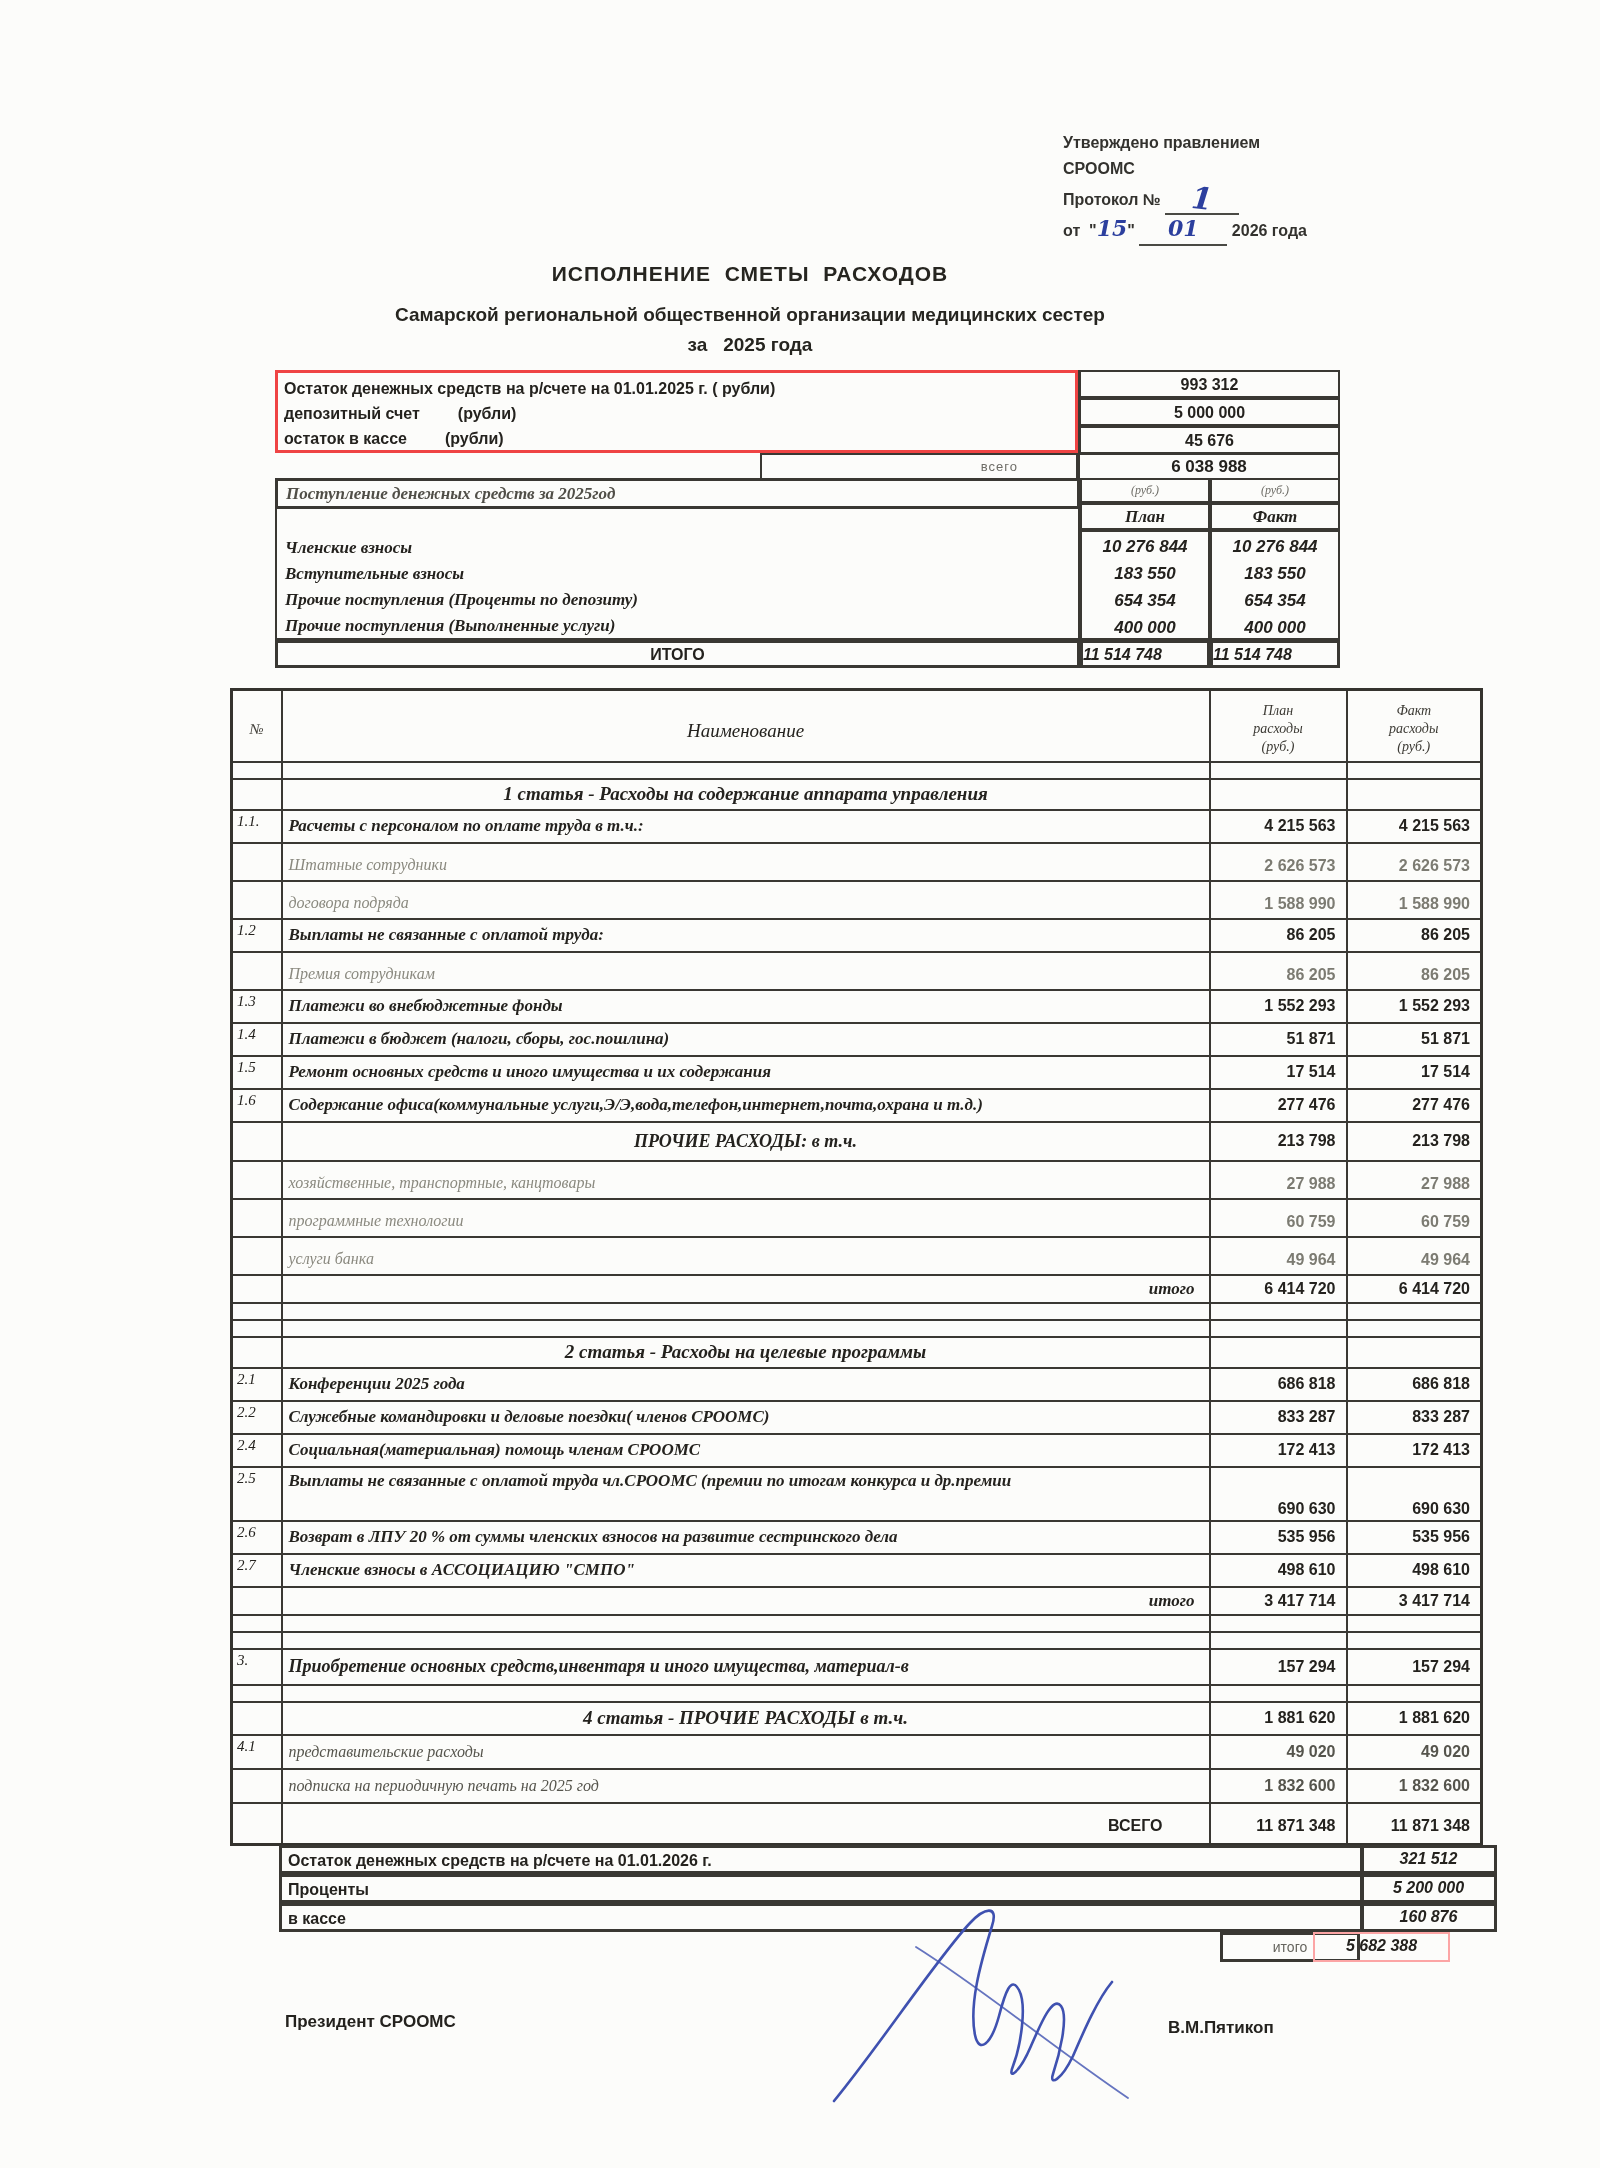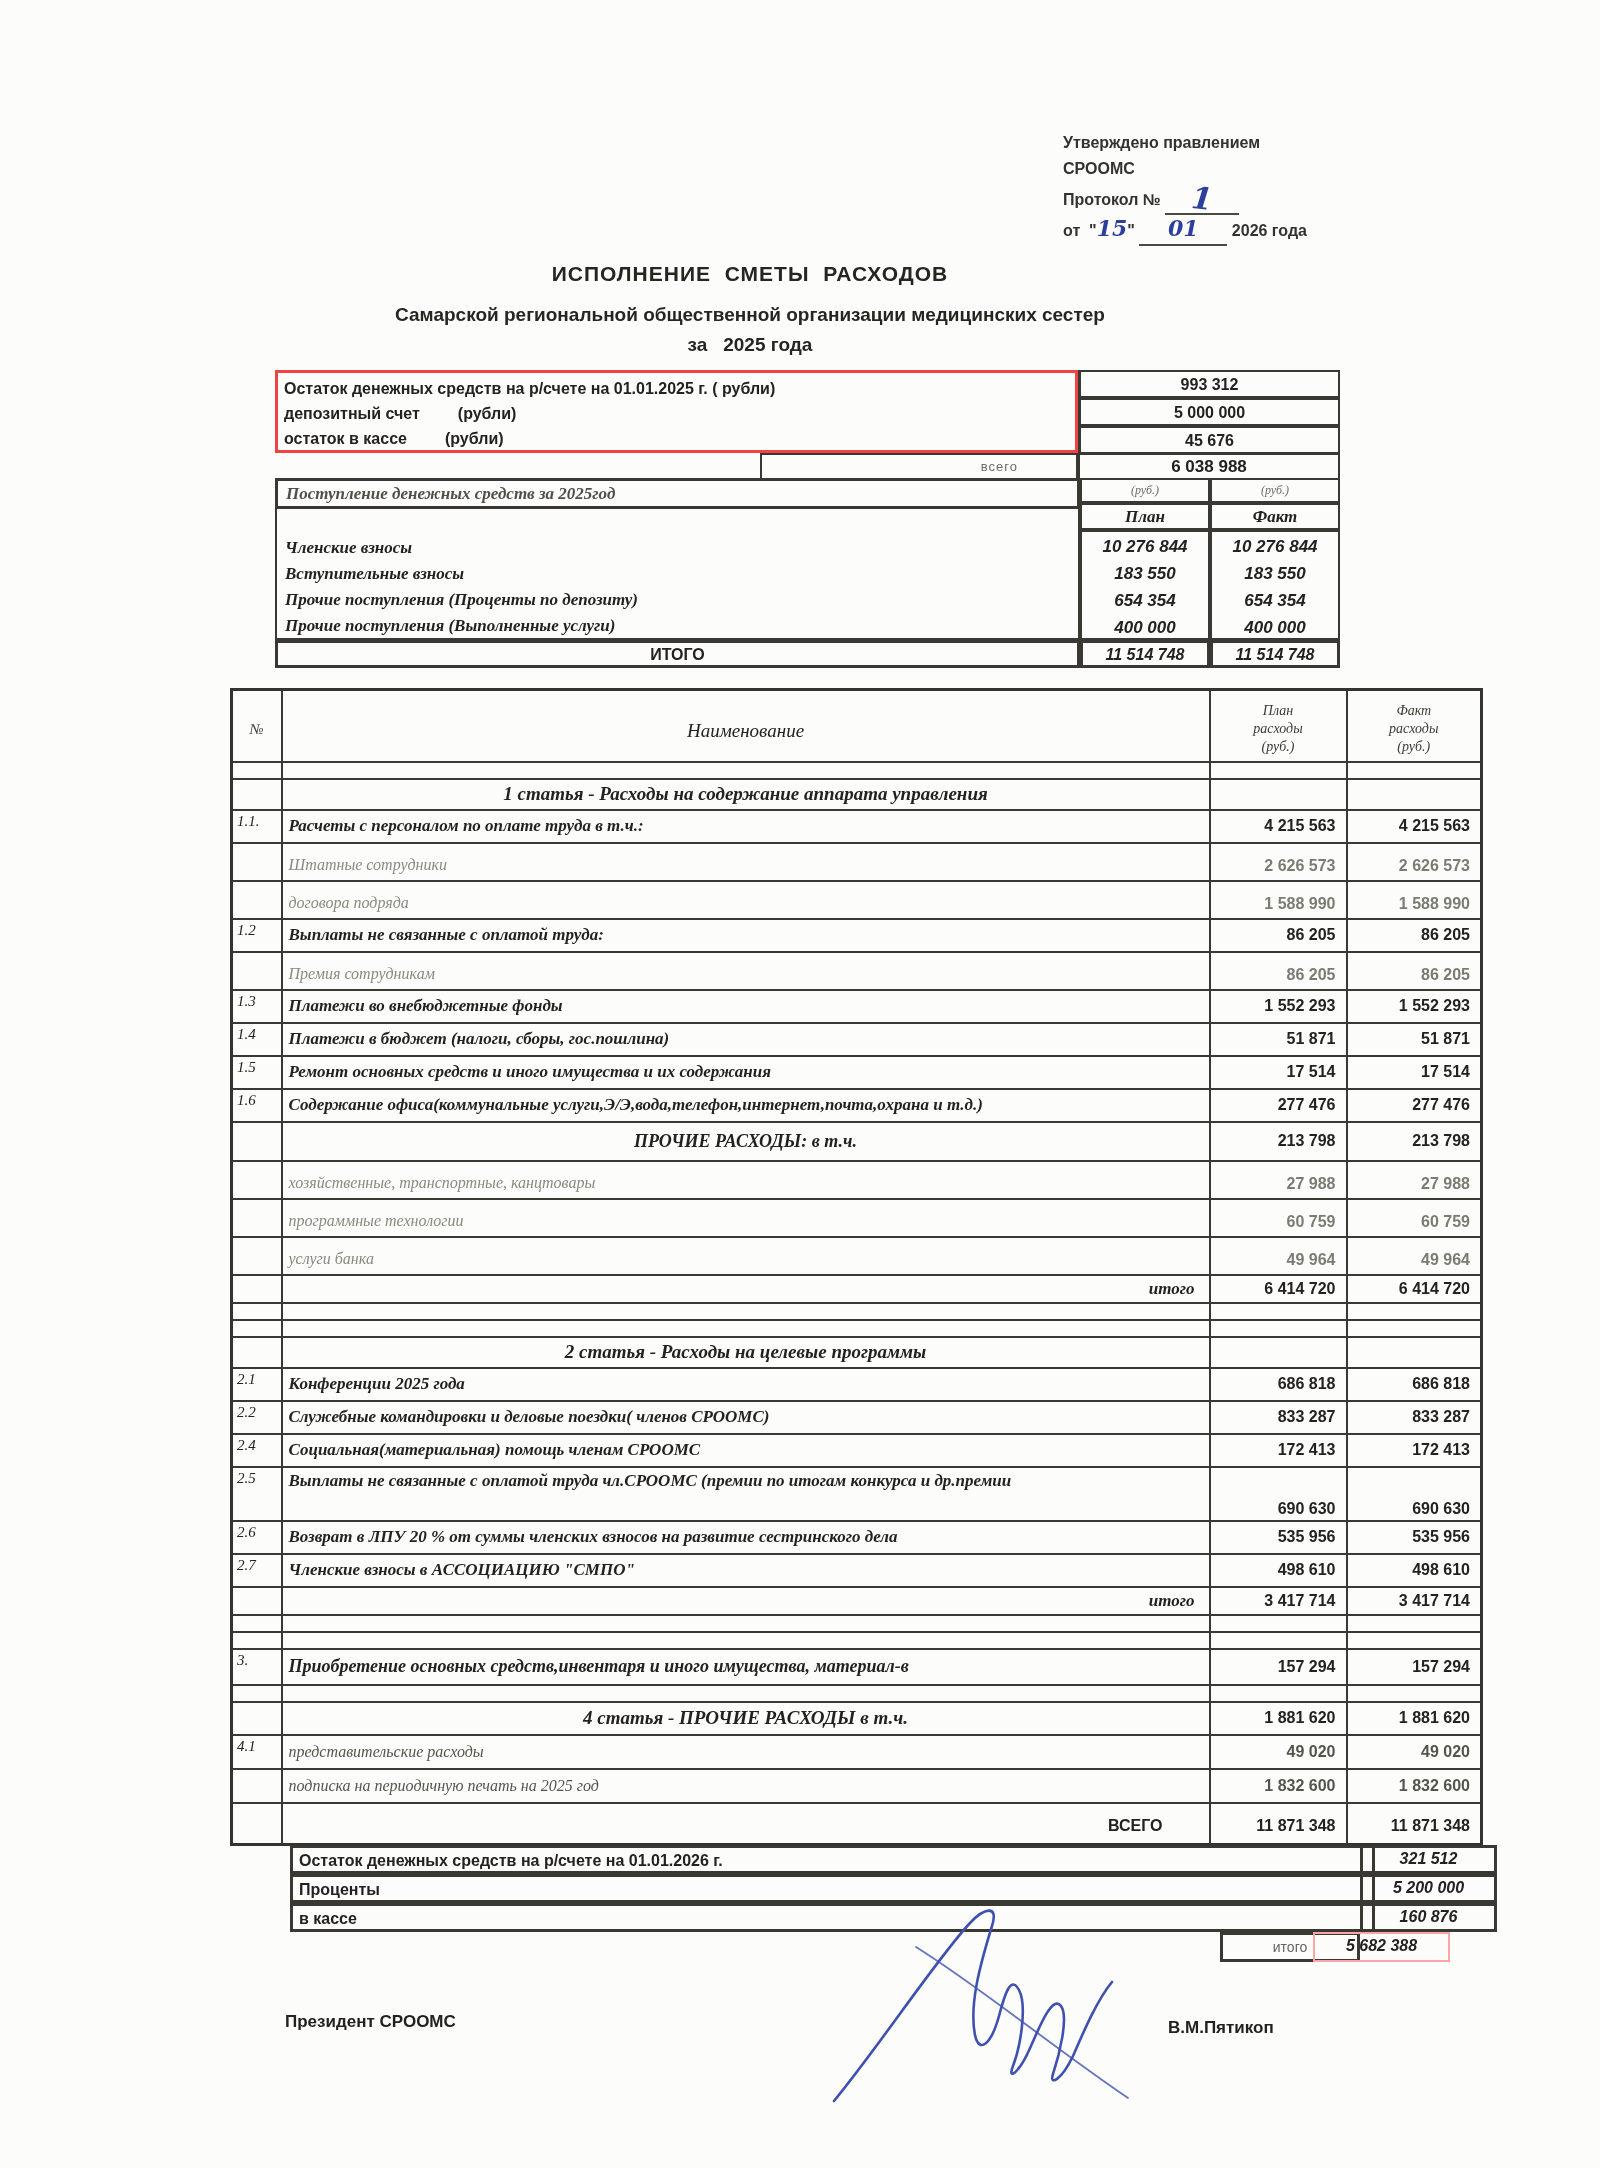--- a/index.html
+++ b/index.html
@@ -50,21 +50,21 @@
   .inc-lblock { position:absolute; left:0; top:31px; width:805px; height:131px; border:2px solid #3a3833; border-top:none;
              padding:26px 8px 0 8px; font:bold italic 17px/26px "Liberation Serif", serif; }
   .inc-pblock { position:absolute; left:805px; top:52px; width:130px; height:110px; }
   .inc-fblock { position:absolute; left:935px; top:52px; width:130px; height:110px; }
   .inc-pblock, .inc-fblock { border:2px solid #3a3833; text-align:center; padding-top:1px;
              font:bold italic 17px/27px "Liberation Sans", sans-serif; }
   .inc-total-lbl { position:absolute; left:0; top:162px; width:805px; height:28px; border:3px solid #3a3833;
              text-align:center; font:bold 16px/23px "Liberation Sans", sans-serif; }
   .inc-total-p { position:absolute; left:805px; top:162px; width:130px; height:28px; }
   .inc-total-f { position:absolute; left:935px; top:162px; width:130px; height:28px; }
-  .inc-total-p, .inc-total-f { border:3px solid #3a3833; text-align:center;
+  .inc-total-p, .inc-total-f { border:3px solid #3a3833; 
              font:bold italic 16px/23px "Liberation Sans", sans-serif; }
 
   
   .exp { position:absolute; left:230px; top:688px; width:1250px; }
   table.exp-t { width:1250px; border-collapse:collapse; table-layout:fixed; }
   table.exp-t { border:3px solid #35332e; }
   .exp-t td, .exp-t th { border:2px solid #3a3833; vertical-align:middle; overflow:hidden; }
   .col-num { width:50px; } .col-name { width:928px; } .col-plan { width:137px; } .col-fact { width:135px; }
   .exp-t thead th { height:72px; font-weight:normal; }
   .h-num { font:italic 15px "Liberation Serif", serif; color:#43413b; text-align:center; vertical-align:top; padding-top:8px;}
@@ -98,21 +98,21 @@
   tr.row-item_bold td.c-name { font:bold italic 18px "Liberation Serif", serif;margin-top:24px; }
   tr.row-section_vals td { height:33px; }
   tr.row-section_vals td.c-name { text-align:center; font:bold italic 19px "Liberation Serif", serif; }
   tr.row-grand td { height:42px; vertical-align:bottom; }
   tr.row-grand td.c-name { text-align:right; padding-right:46px; padding-bottom:8px;
                            font:bold 16px "Liberation Sans", sans-serif; font-style:normal; }
   tr.row-grand td.c-plan, tr.row-grand td.c-fact { padding-bottom:8px; }
 
   
   .cb { position:absolute; left:275px; top:1845px; width:1222px; }
-  .cb-row-lbl { position:absolute; left:15px; width:1085px; height:29px; border:3px solid #3a3833;
+  .cb-row-lbl { position:absolute; left:4px; width:1085px; height:29px; border:3px solid #3a3833;
                 padding:2px 6px; font:bold 16px/22px "Liberation Sans", sans-serif; }
   .cb-row-val { position:absolute; left:1085px; width:137px; height:29px; border:3px solid #3a3833;
                 text-align:center; font:bold italic 16px/22px "Liberation Sans", sans-serif; }
   .cb-total-lbl { position:absolute; left:945px; top:87px; width:140px; height:30px; border:3px solid #3a3833;
                 text-align:center; font:14px/24px "Liberation Sans", sans-serif; color:#66655e; }
   .cb-total-val { position:absolute; left:1038px; top:87px; width:137px; height:30px; border:2px solid #fca5a5;
                 text-align:center; font:bold italic 16px/24px "Liberation Sans", sans-serif; }
 
   
   .sig-left  { position:absolute; left:285px; top:2012px; font:bold 17px "Liberation Sans", sans-serif; }

